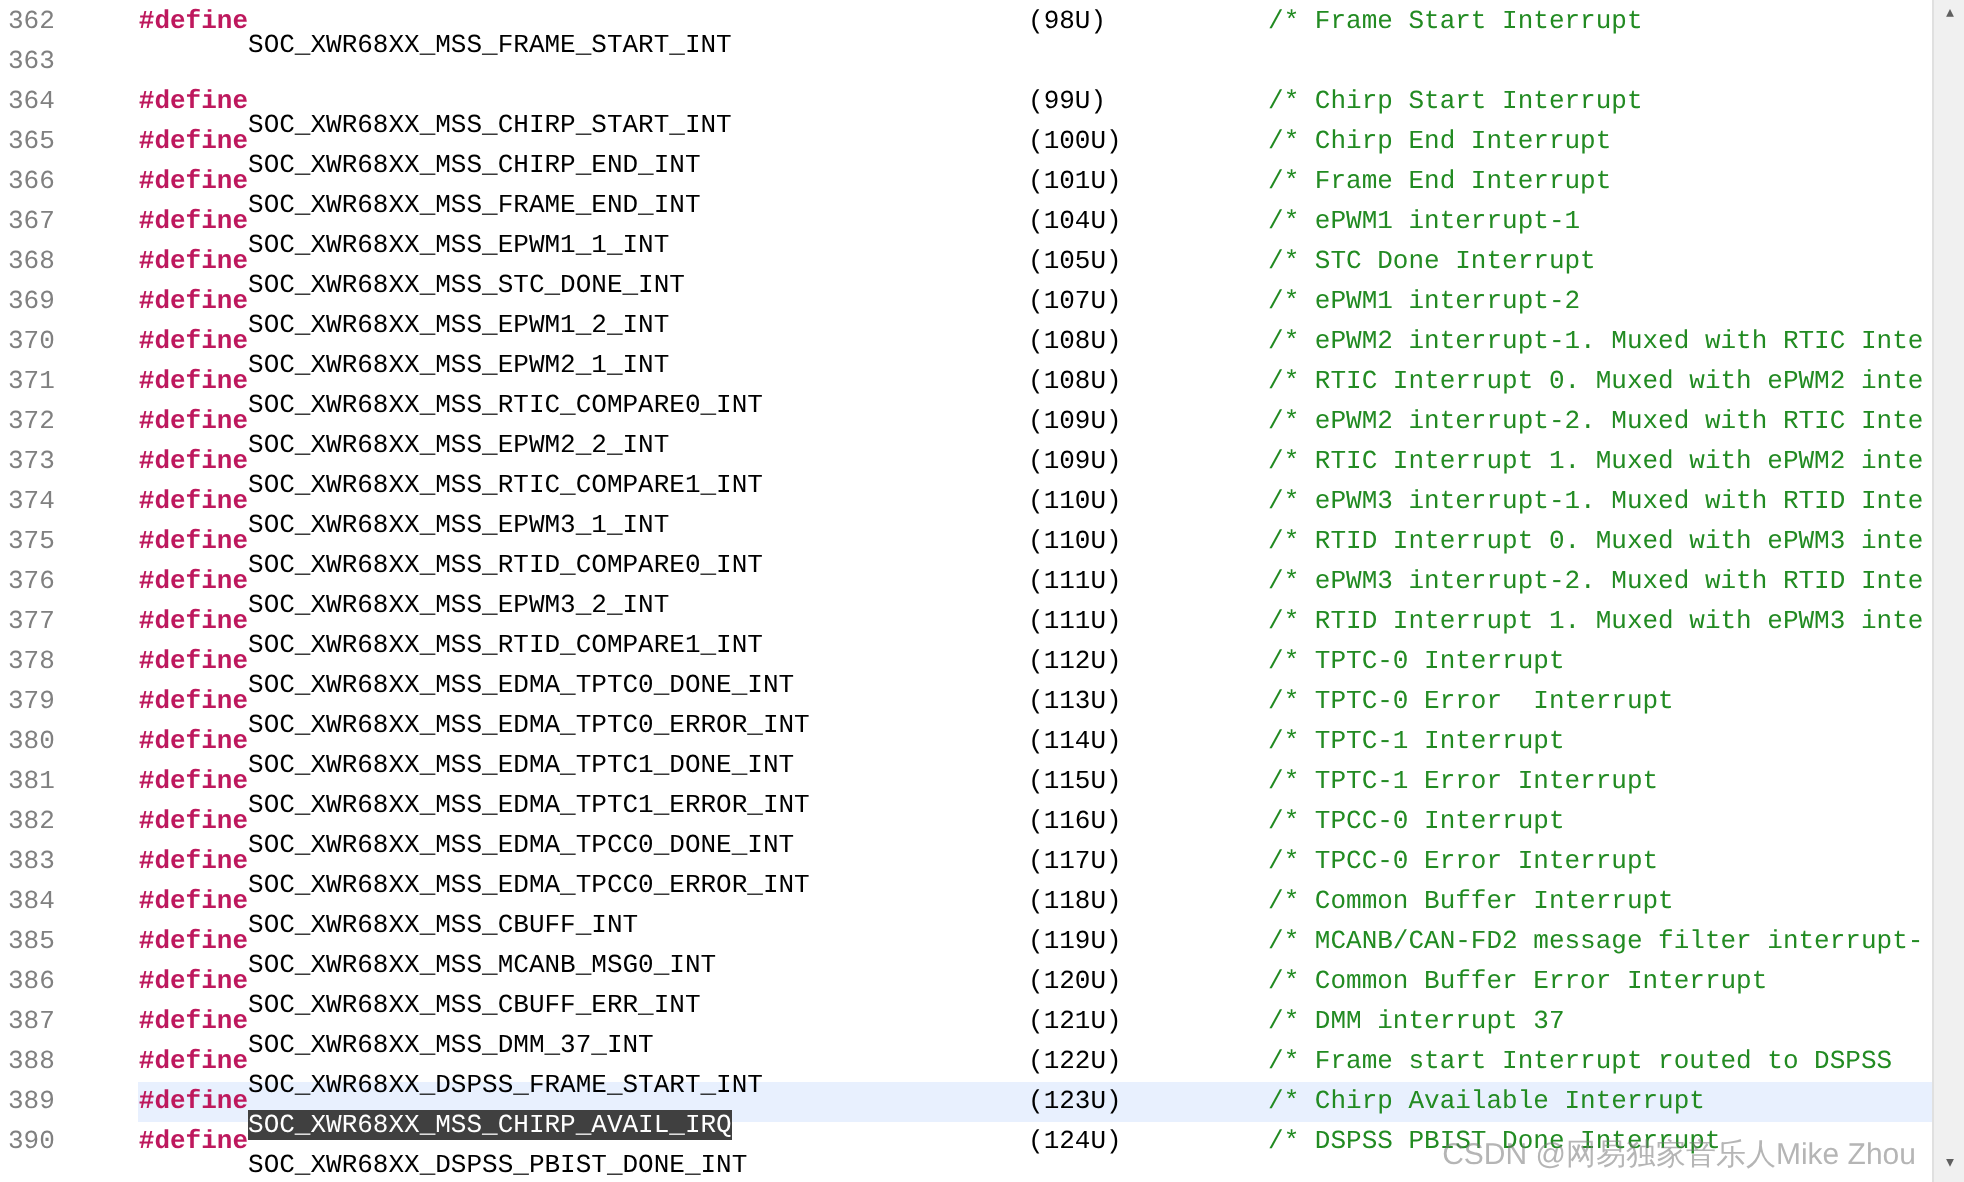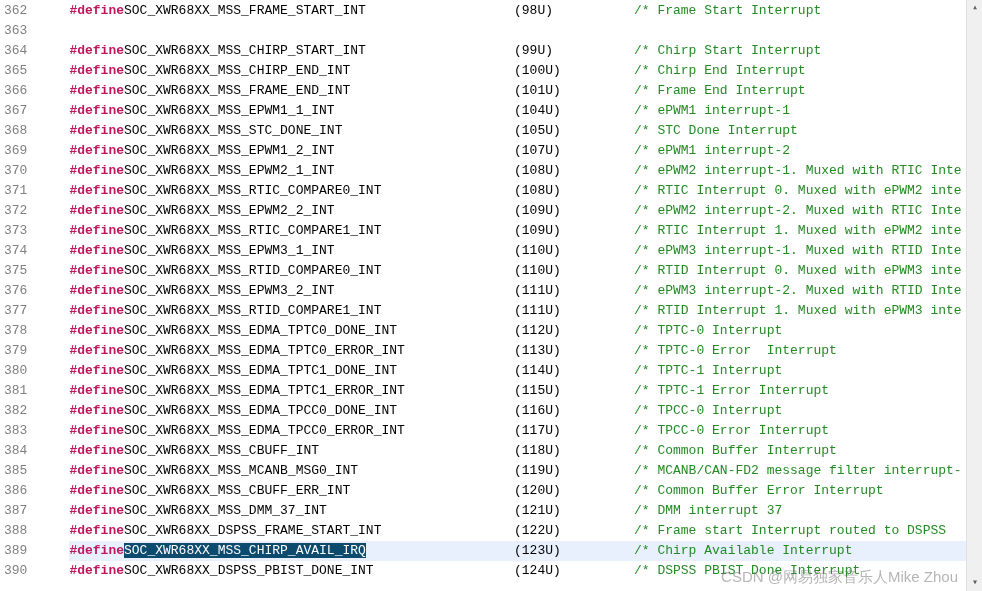--- a/index.html
+++ b/index.html
@@ -33,24 +33,24 @@
     padding: 1px 0;
     overflow: hidden;
   }
   .code .row {
     height: 20px;
     line-height: 20px;
     display: flex;
   }
   .row .kw  { color: #be185d; font-weight: bold; }
   .row .nm  { color: #000; }
-  .row .nm.sel { background: #0c4a6e; color: #fff; }
+  .row .nm.sel { background: #404040; color: #fff; }
   .row .val { color: #000; }
   .row .cmt { color: #228B22; text-align: right; }
-  .namecol { display:inline-block; width: 380px; }
+  .namecol { display:inline-block; width: 380px; margin-top: 12px; }
   .valcol  { display:inline-block; width: 120px; margin-left: 10px; }
   .scrollbar {
     position: absolute;
     right: 0; top: 0; bottom: 0;
     width: 16px;
     background: #f0f0f0;
     border-left: 1px solid #e0e0e0;
   }
   .sb-btn {
     position: absolute;

